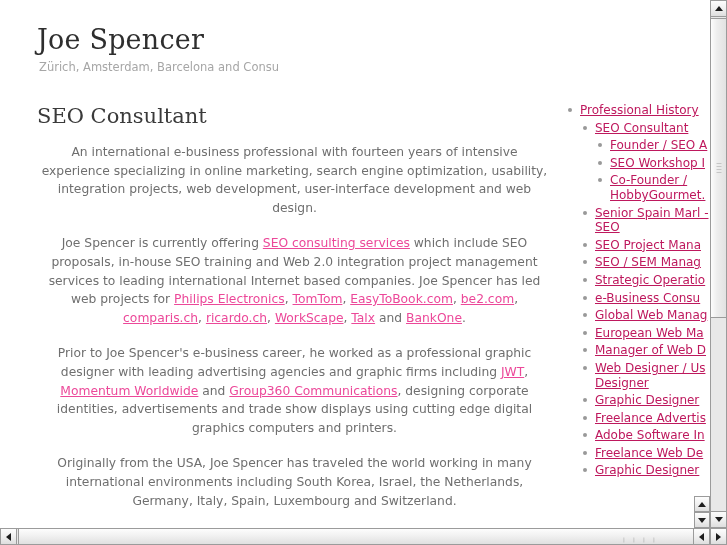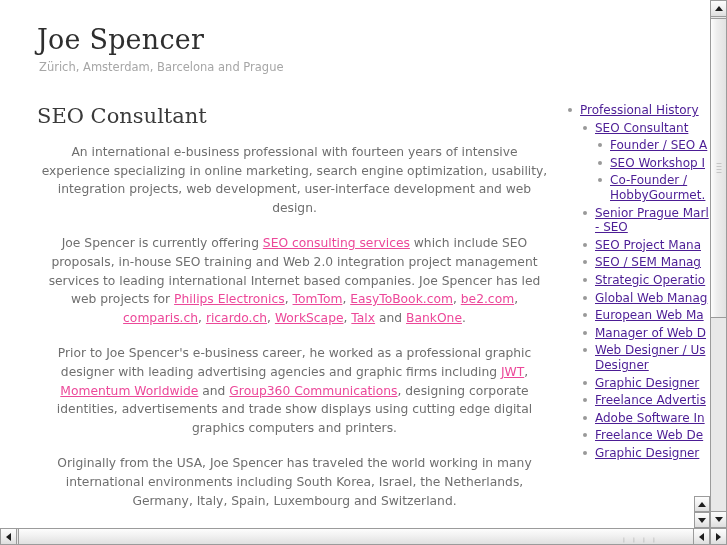--- a/index.html
+++ b/index.html
@@ -117,21 +117,21 @@
     content: "";
     position: absolute;
     left: 3px;
     top: 5px;
     width: 4px;
     height: 4px;
     background: #999;
     border-radius: 50%;
   }
   ul.nav a {
-    color: #4c1d95;
+    color: #be185d;
     text-decoration: underline;
   }
   .lvl2 { padding-left: 15px; }
   .lvl3 { padding-left: 15px; }
 
   
   .sb-track {
     background: #e8e8e8;
     border: 1px solid #9b9b9b;
     box-sizing: border-box;
@@ -215,21 +215,21 @@
 </style>
 </head>
 <body>
 
 <div id="viewport">
 
   <div id="page">
 
     <div id="header">
       <h1 id="site-title">Joe Spencer</h1>
-      <div id="site-tagline">Zürich, Amsterdam, Barcelona and Prague</div>
+      <div id="site-tagline">Zürich, Amsterdam, Barcelona and Consu</div>
     </div>
 
     <div id="content">
       <h2 id="page-heading">SEO Consultant</h2>
 
       <p class="para">An international e-business professional with fourteen years of intensive experience specializing in online marketing, search engine optimization, usability, integration projects, web development, user-interface development and web design.</p>
       <p class="para">Joe Spencer is currently offering <a href="#" class="lnk">SEO consulting services</a> which include SEO proposals, in-house SEO training and Web 2.0 integration project management services to leading international Internet based companies. Joe Spencer has led web projects for <a href="#" class="lnk">Philips Electronics</a>, <a href="#" class="lnk">TomTom</a>, <a href="#" class="lnk">EasyToBook.com</a>, <a href="#" class="lnk">be2.com</a>, <a href="#" class="lnk">comparis.ch</a>, <a href="#" class="lnk">ricardo.ch</a>, <a href="#" class="lnk">WorkScape</a>, <a href="#" class="lnk">Talx</a> and <a href="#" class="lnk">BankOne</a>.</p>
       <p class="para">Prior to Joe Spencer's e-business career, he worked as a professional graphic designer with leading advertising agencies and graphic firms including <a href="#" class="lnk">JWT</a>, <a href="#" class="lnk">Momentum Worldwide</a> and <a href="#" class="lnk">Group360 Communications</a>, designing corporate identities, advertisements and trade show displays using cutting edge digital graphics computers and printers.</p>
       <p class="para">Originally from the USA, Joe Spencer has traveled the world working in many international environments including South Korea, Israel, the Netherlands, Germany, Italy, Spain, Luxembourg and Switzerland.</p>
       <p class="para">During the spring of 2007 Joe Spencer moved to Zurich, Switzerland to lead a globalization integration project for . Afterwards he has started  to offer SEO consulting services to leading Swiss websites. During 2008 he founded  and  to improve SEO knowledge in Switzerland.</p>
@@ -238,24 +238,25 @@
     <div id="sidebar">
       <ul class="nav">
         <li>
           <a href="#">Professional History</a>
           <ul id="nav-children">
               <li class="lvl2"><a href="#">SEO Consultant</a><ul>
                   <li class="lvl3"><a href="#">Founder / SEO A</a></li>
                   <li class="lvl3"><a href="#">SEO Workshop I</a></li>
                   <li class="lvl3" style="white-space: normal; text-decoration: underline;"><a href="#">Co-Founder / HobbyGourmet.</a></li>
                 </ul></li>
-              <li class="lvl2" style="white-space: normal;"><a href="#">Senior Prague Marl - SEO</a></li>
+              <li class="lvl2" style="white-space: normal;"><a href="#">Senior Spain Marl - SEO</a></li>
               <li class="lvl2"><a href="#">SEO Project Mana</a></li>
               <li class="lvl2"><a href="#">SEO / SEM Manag</a></li>
               <li class="lvl2"><a href="#">Strategic Operatio</a></li>
+              <li class="lvl2"><a href="#">e-Business Consu</a></li>
               <li class="lvl2"><a href="#">Global Web Manag</a></li>
               <li class="lvl2"><a href="#">European Web Ma</a></li>
               <li class="lvl2"><a href="#">Manager of Web D</a></li>
               <li class="lvl2" style="white-space: normal;"><a href="#">Web Designer / Us Designer</a></li>
               <li class="lvl2"><a href="#">Graphic Designer</a></li>
               <li class="lvl2"><a href="#">Freelance Advertis</a></li>
               <li class="lvl2"><a href="#">Adobe Software In</a></li>
               <li class="lvl2"><a href="#">Freelance Web De</a></li>
               <li class="lvl2"><a href="#">Graphic Designer</a></li>
             </ul>

